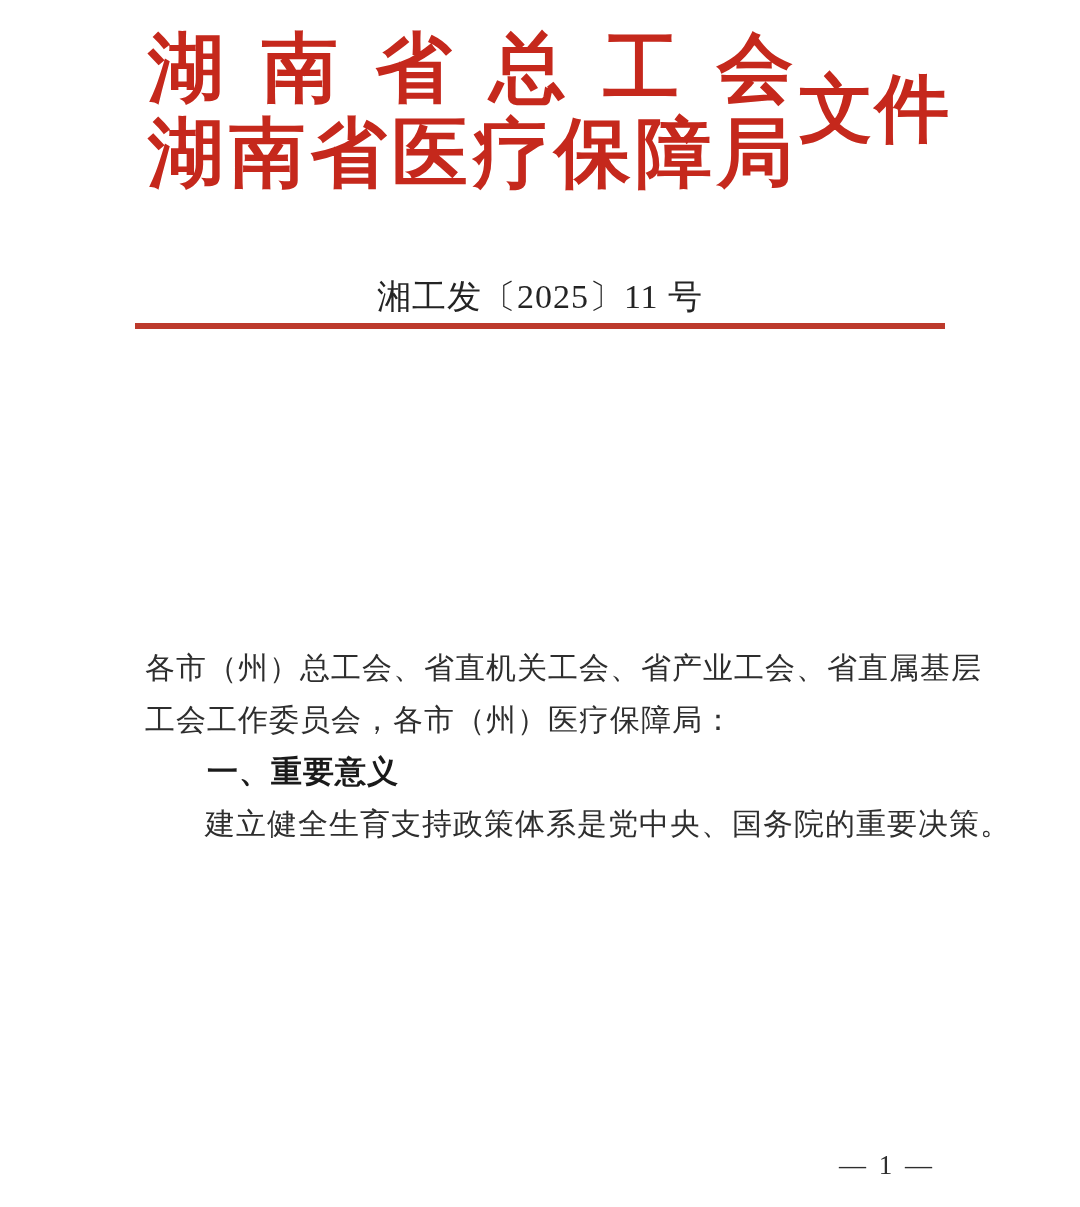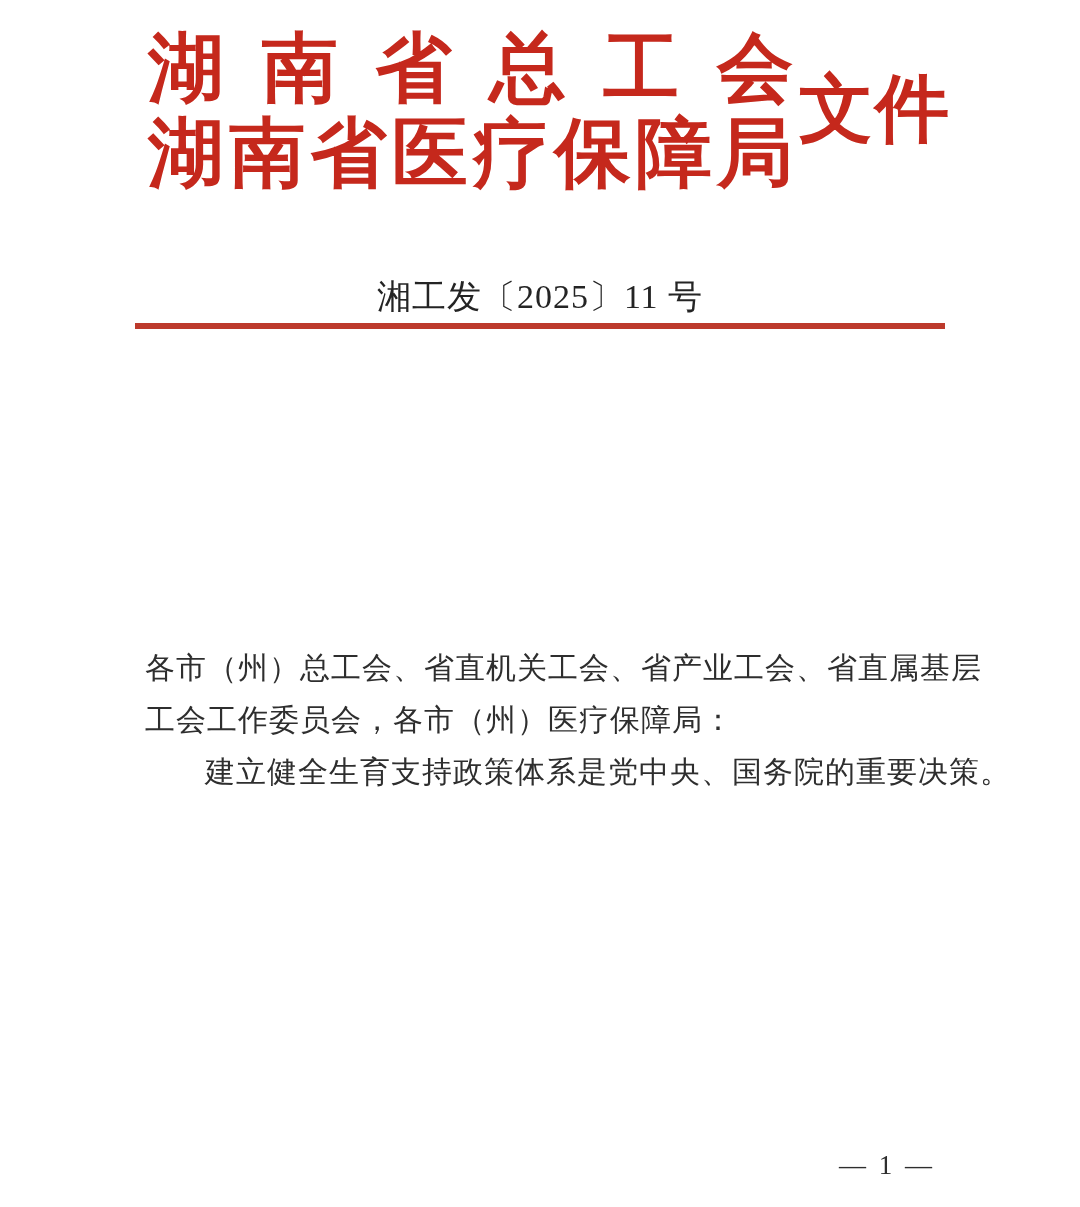--- a/index.html
+++ b/index.html
@@ -143,18 +143,19 @@
   </div>
 
   <div class="doc-number">湘工发〔2025〕11 号</div>
 
   <div class="red-divider"></div>
 
 
   <div class="body-block">
     <p class="para">各市（州）总工会、省直机关工会、省产业工会、省直属基层
 工会工作委员会，各市（州）医疗保障局：</p>
+    <p class="section-heading indent">一、重要意义</p>
     <p class="para indent">建立健全生育支持政策体系是党中央、国务院的重要决策。</p>
   </div>
 
   <div class="page-number">— 1 —</div>
 
 </div>
 
 </body></html>

